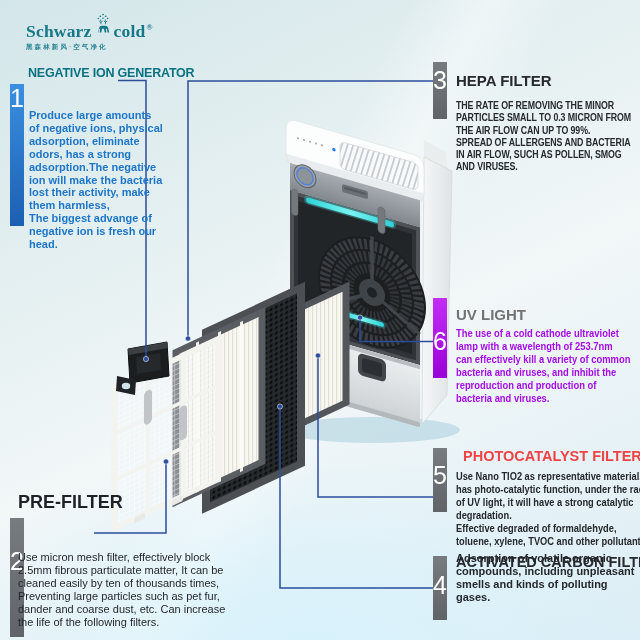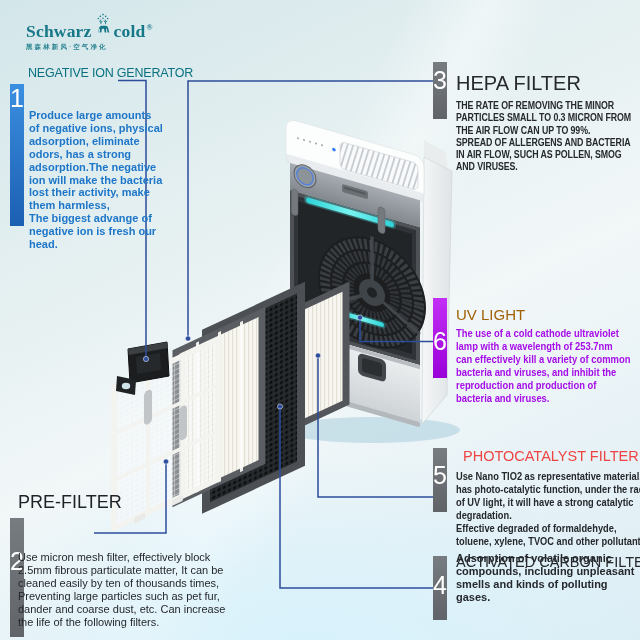--- a/index.html
+++ b/index.html
@@ -18,33 +18,33 @@
   .logo .reg{font-size:8px;font-weight:bold;position:relative;top:-9px;left:1px;}
   .logo .tagline{font-size:6.5px;letter-spacing:2.1px;margin-top:2px;font-weight:bold;opacity:.9;white-space:nowrap;}
   .deer{margin:0 1px;position:relative;top:1px;}
   
   .bar{position:absolute;width:14px;}
   .bar.gray{background:linear-gradient(180deg,#777c80,#606468);}
   .bar.blue{background:linear-gradient(180deg,#3b8fe0,#1c5fb2);}
   .bar.magenta{background:linear-gradient(180deg,#c32ff5,#9a00d8);}
   .num{position:absolute;width:22px;text-align:center;color:#fff;font-size:25px;line-height:1;font-weight:normal;}
   
-  .h{position:absolute;font-weight:normal;white-space:pre;text-align:center;}
+  .h{position:absolute;font-weight:bold;white-space:pre;text-align:center;}
   .b{position:absolute;white-space:pre;}
   .h1t{left:28px;top:66px;font-size:12.5px;color:#0a7180;letter-spacing:-.2px;}
   .b1t{left:29px;top:85px;font-size:11px;line-height:12.9px;color:#1d76c8;font-weight:bold;margin-top:24px;}
   .h2t{left:18px;top:492px;font-size:18px;color:#1e2226;}
   .b2t{left:18px;top:551px;font-size:11px;line-height:13px;color:#25282c;font-weight:normal;}
-  .h3t{left:456px;top:72px;font-size:20px;color:#26292d;}
+  .h3t{left:456px;top:72px;font-size:15px;color:#26292d;}
   .b3t{left:456px;top:99px;font-size:10.5px;line-height:12.3px;color:#26292d;font-weight:bold;transform:scaleX(.84);transform-origin:left top;letter-spacing:-.1px;}
   .h4t{left:456px;top:554px;font-size:14.5px;color:#26292d;}
   .b4t{left:456px;top:552px;font-size:11px;line-height:13px;color:#25282c;font-weight:bold;}
   .h5t{left:456px;top:448px;font-size:14.5px;color:#ef4444;margin-left:7px;}
   .b5t{left:456px;top:470px;font-size:10.8px;line-height:12.9px;color:#25282c;font-weight:bold;transform:scaleX(.86);transform-origin:left top;}
-  .h6t{left:456px;top:306px;font-size:15px;color:#a16207;}
+  .h6t{left:456px;top:306px;font-size:15px;color:#737373;}
   .b6t{left:456px;top:327px;font-size:10.8px;line-height:12.9px;color:#a50ce8;font-weight:bold;transform:scaleX(.87);transform-origin:left top;}
   svg.scene{position:absolute;left:0;top:0;z-index:0;}
   .txt{z-index:2;}
 </style>
 </head>
 <body>
 
 <svg class="scene" width="640" height="640" viewBox="0 0 640 640">
   <defs>
     <linearGradient id="gPanel" x1="0" y1="0" x2="0" y2="1">

